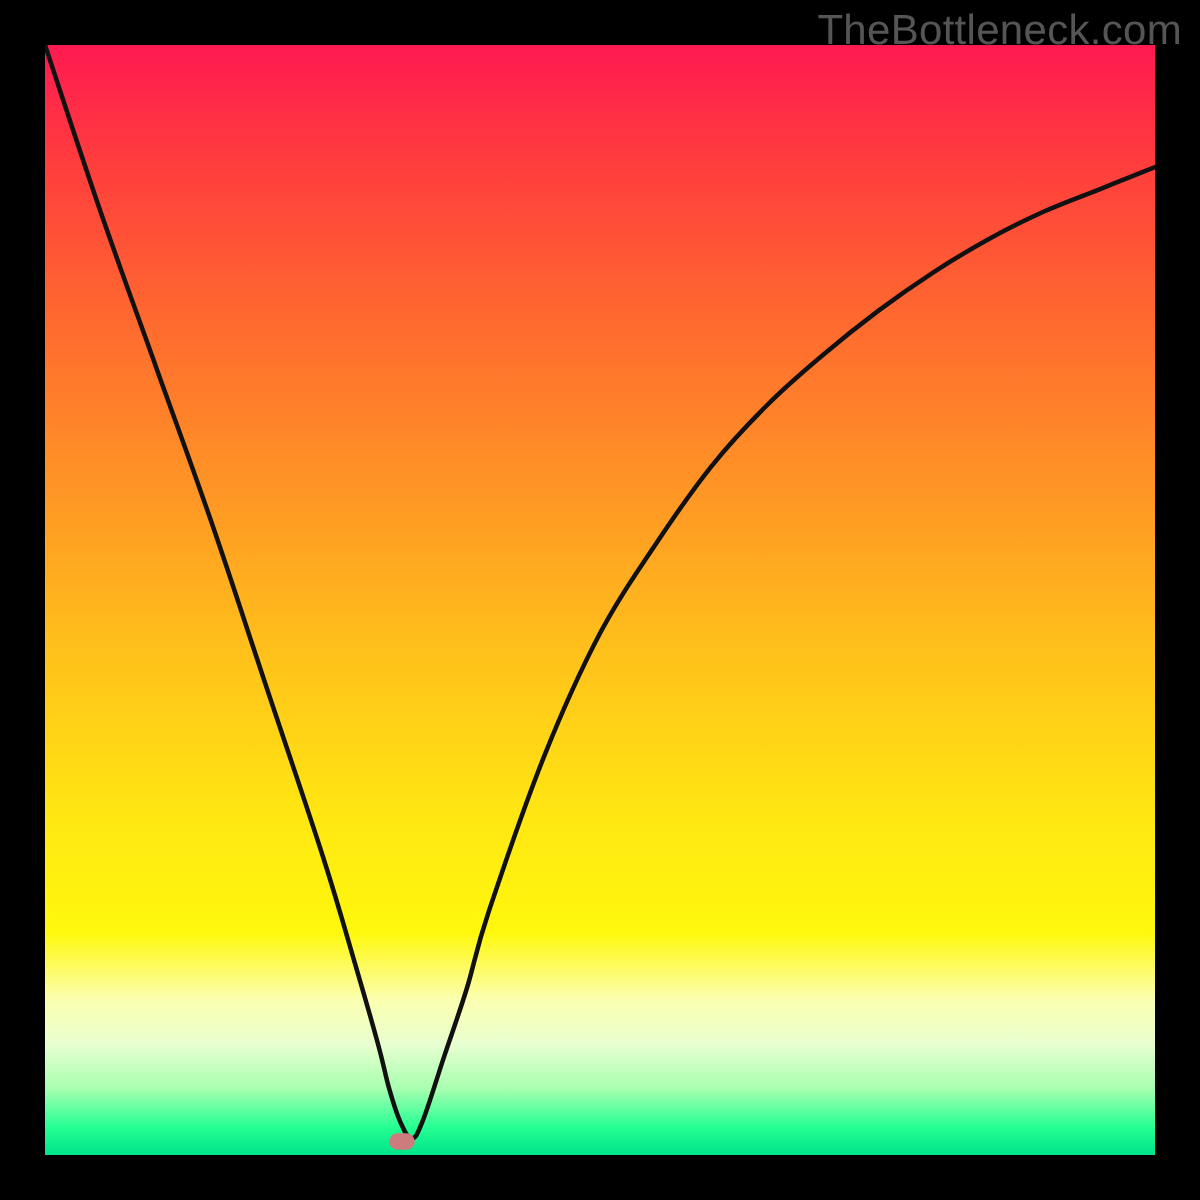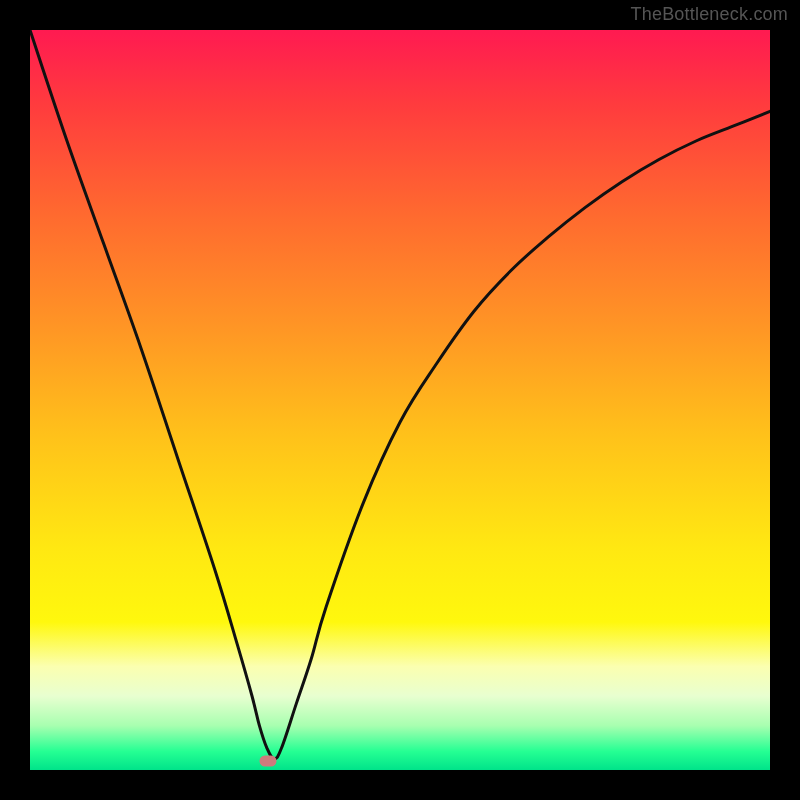--- a/index.html
+++ b/index.html
@@ -15,21 +15,21 @@
     position: relative;
     width: 800px;
     height: 800px;
     background: #000;
   }
   .watermark {
     position: absolute;
     top: 4px;
     right: 12px;
     color: #555;
-    font-size: 18px;
+    font-size: 28px;
     font-weight: 400;
     letter-spacing: 0.2px;
     z-index: 5;
     text-align: center;
   }
   .plot-area {
     position: absolute;
     left: 30px;
     top: 30px;
     width: 740px;

